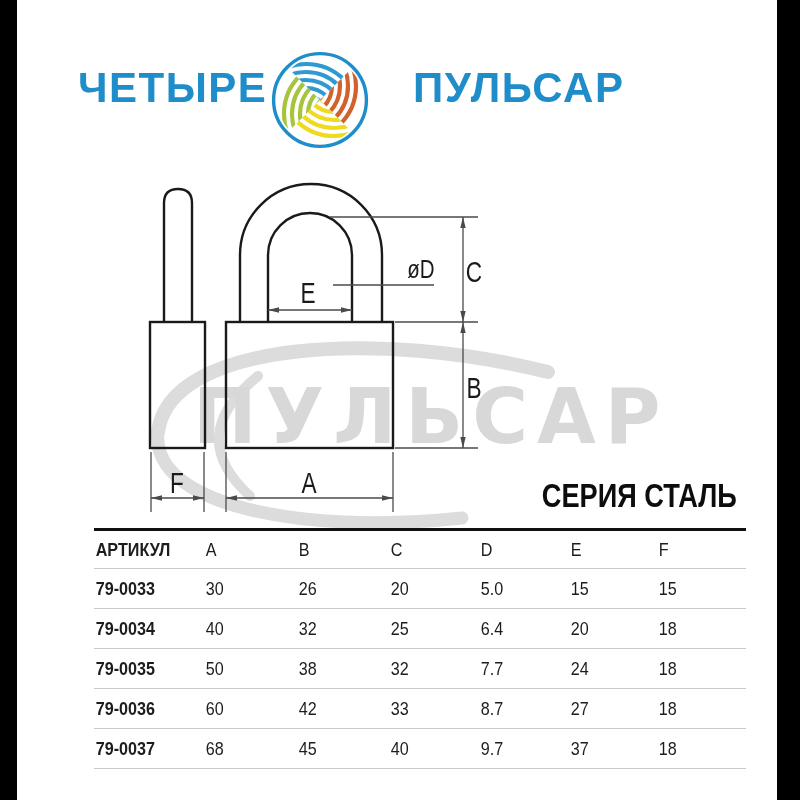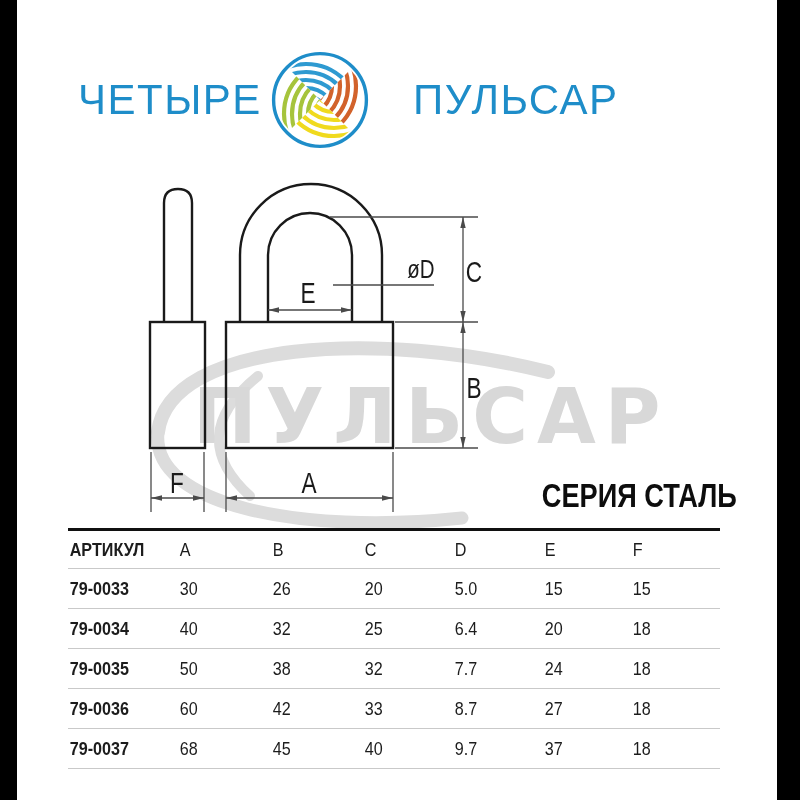--- a/index.html
+++ b/index.html
@@ -6,21 +6,21 @@
   body{
     width:800px;height:800px;position:relative;background:#ffffff;
     overflow:hidden;font-family:"Liberation Sans",sans-serif;
   }
   .edge-bar{position:absolute;top:0;height:800px;background:#000;}
   .edge-bar.left{left:0;width:17px;}
   .edge-bar.right{left:777px;width:23px;}
 
   
   .brand-word{
-    position:absolute;top:79px;font-size:42px;font-weight:normal;
+    position:absolute;top:67px;font-size:42px;font-weight:bold;
     color:#1e8dc9;letter-spacing:1.5px;line-height:42px;white-space:nowrap;
   }
   .brand-word.w1{left:78px;}
   .brand-word.w2{left:413px;}
   .brand-logo{position:absolute;left:270px;top:50px;width:100px;height:100px;}
 
   
   .wm-layer{position:absolute;left:0;top:0;width:800px;height:800px;z-index:1;}
   .wm-text{
     position:absolute;left:193px;top:379px;z-index:1;
@@ -37,21 +37,21 @@
   .diagram text.small{font-size:25px;}
 
   
   .series-title{
     position:absolute;right:63px;top:478px;z-index:3;
     font-size:34px;font-weight:bold;color:#0d0d0d;line-height:34px;
     transform:scaleX(.8);transform-origin:right center;white-space:nowrap;
   }
 
   
-  .spec-table{position:absolute;left:68px;top:528px;width:652px;z-index:3;
+  .spec-table{position:absolute;left:94px;top:528px;width:652px;z-index:3;
     border-top:3px solid #101010;}
   .t-row{
     display:grid;grid-template-columns:110px 93px 92px 90px 90px 88px 89px;
     align-items:center;height:39px;border-bottom:1px solid #c9c9c9;
     font-size:19px;color:#1c1c1c;
   }
   .t-row.head{height:37px;}
   .t-cell{display:inline-block;transform:scaleX(.85);transform-origin:left center;
     padding-left:2px;white-space:nowrap;}
   .t-cell.b{font-weight:bold;}

